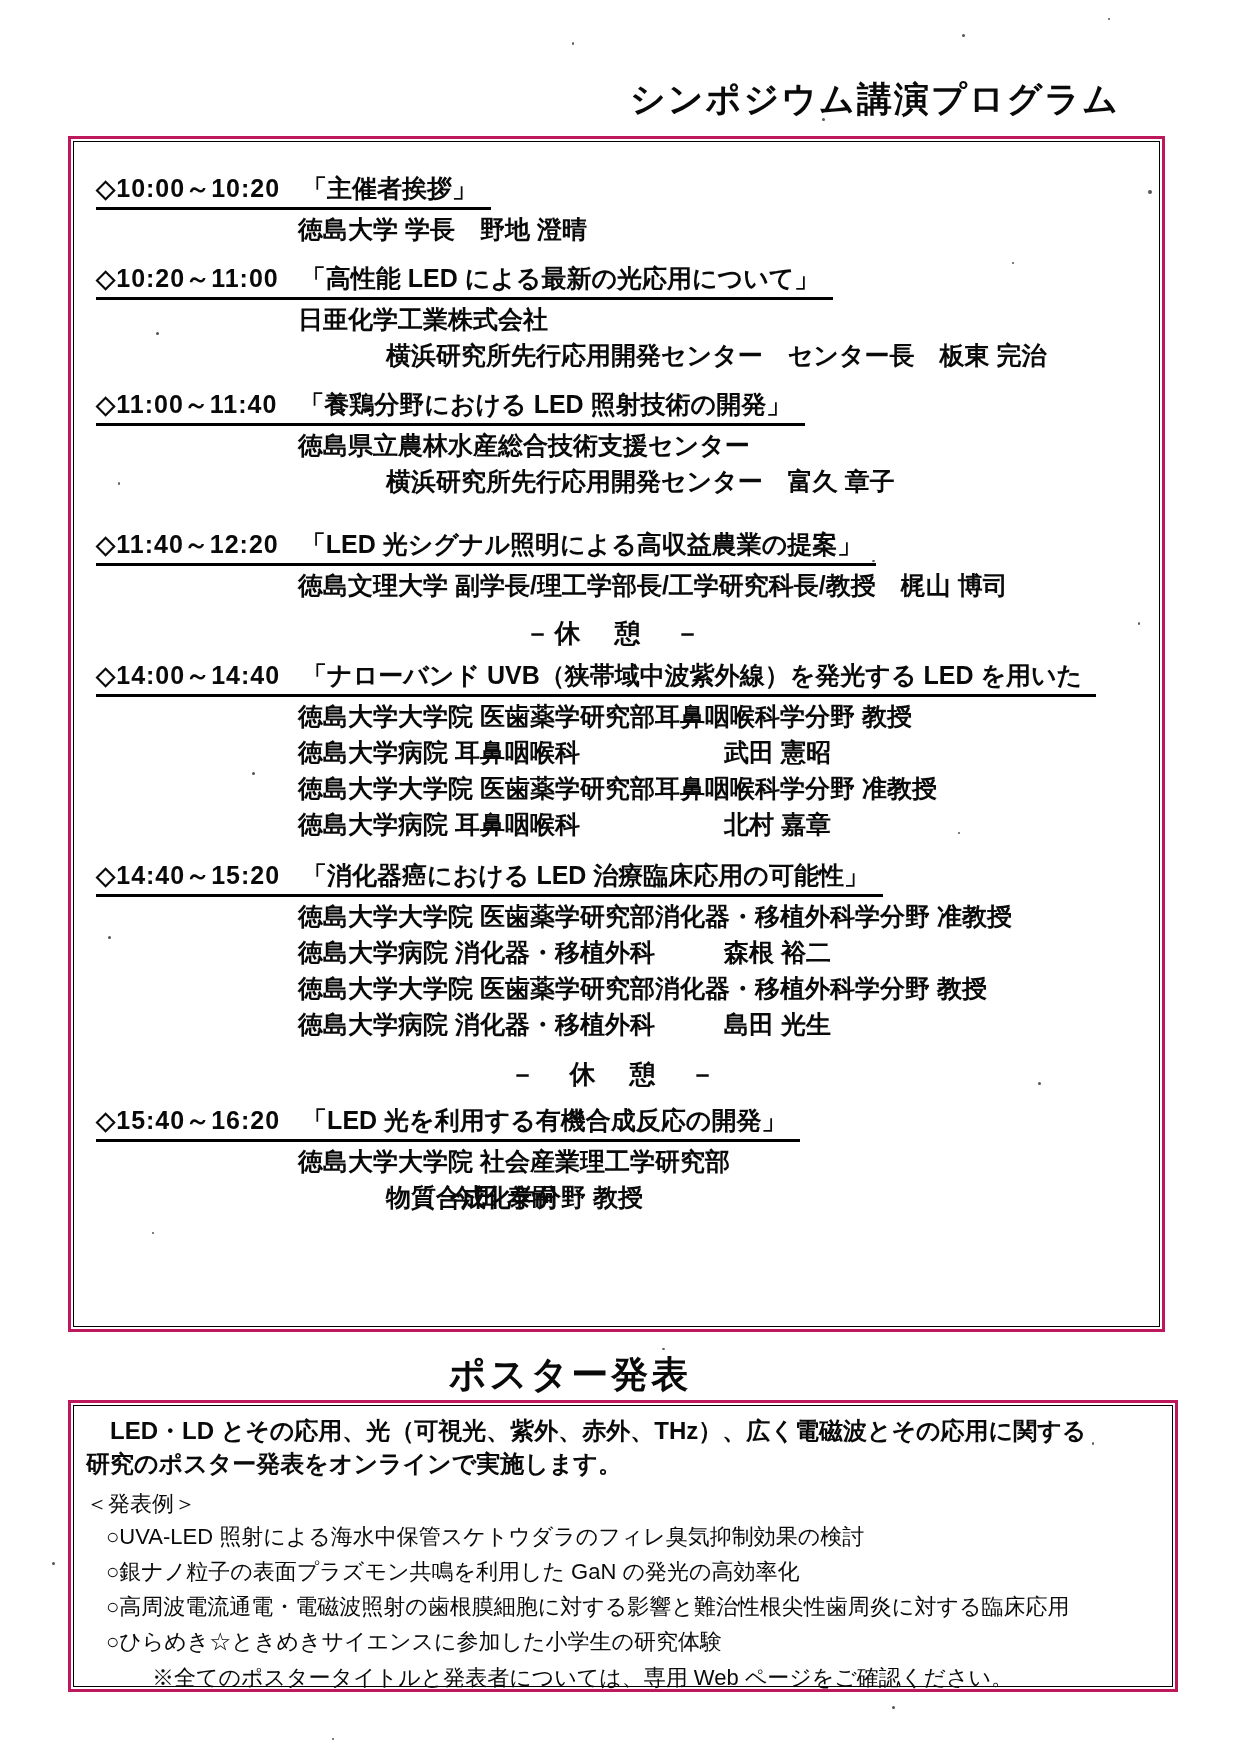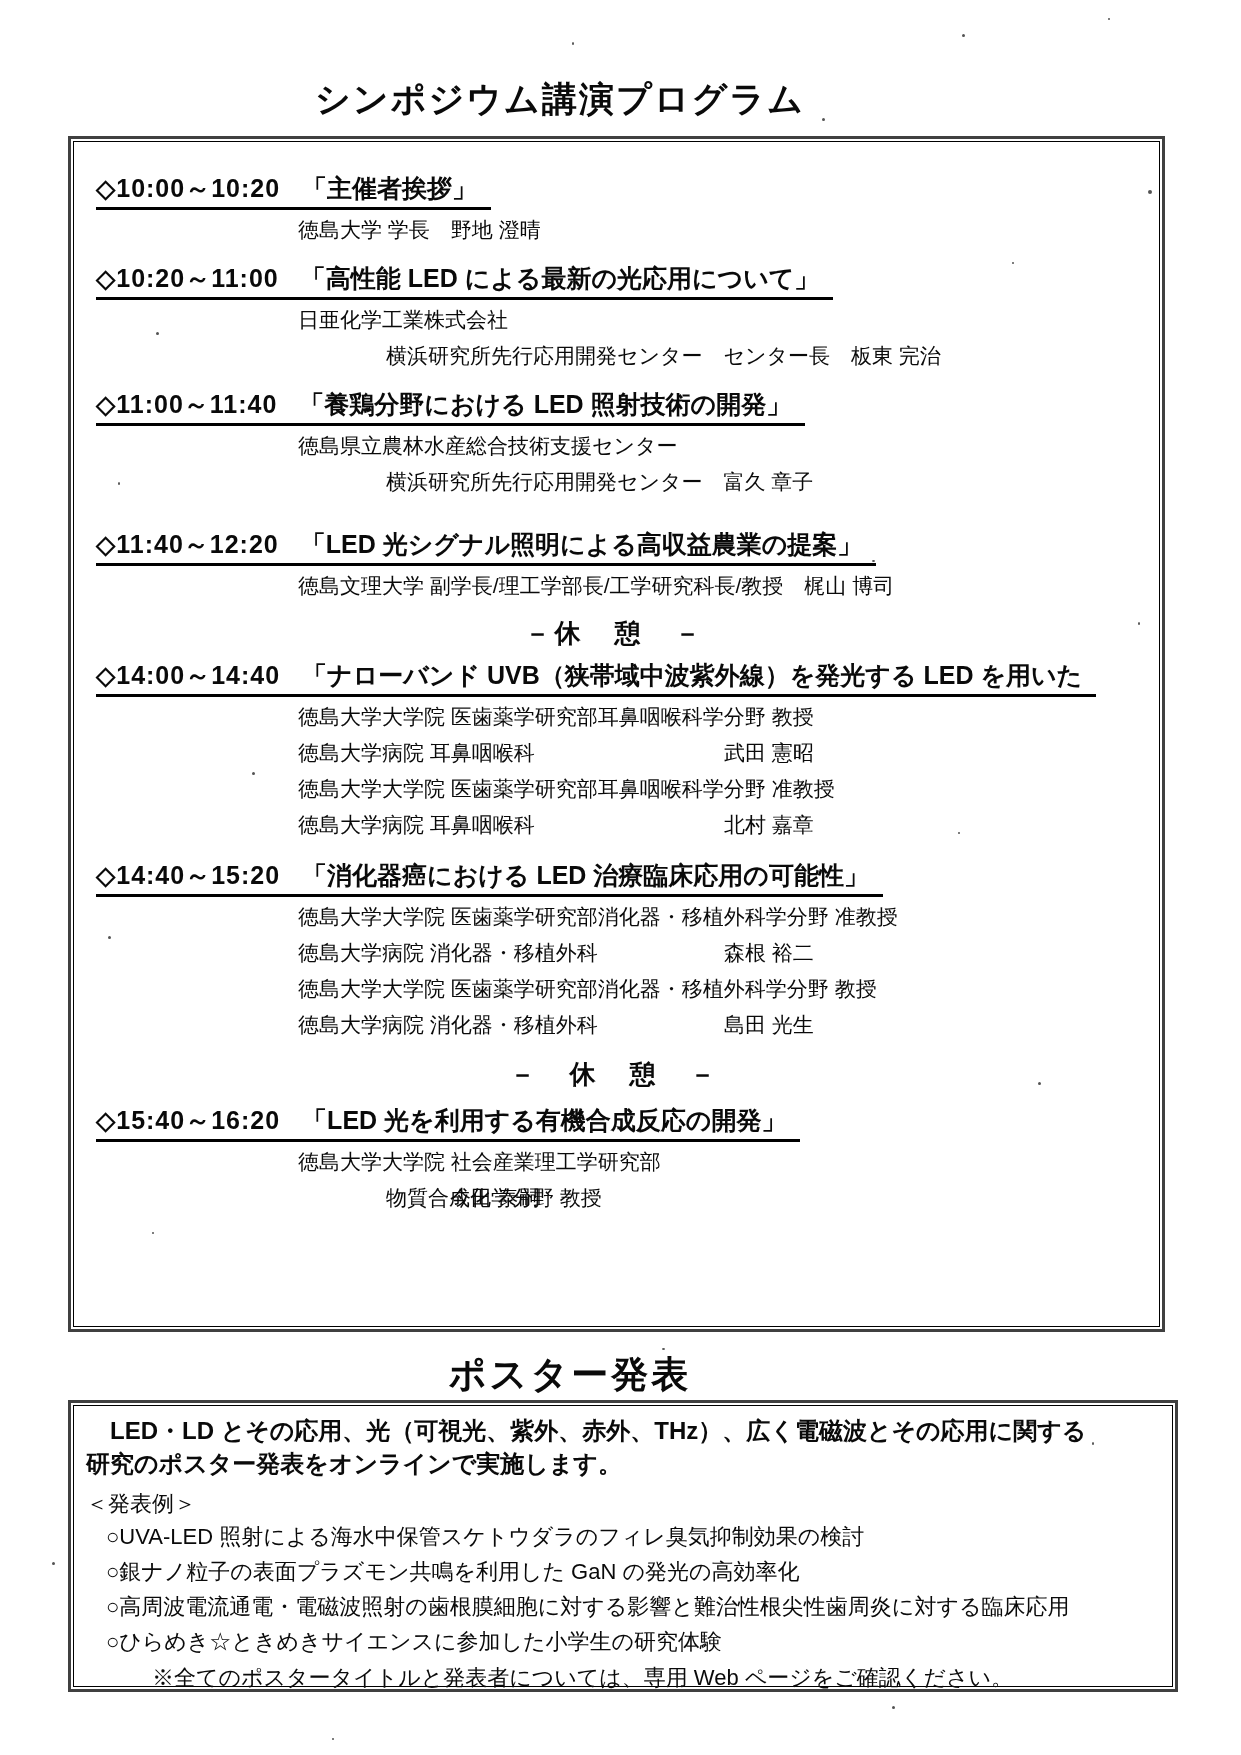--- a/index.html
+++ b/index.html
@@ -15,30 +15,30 @@
     color: #0a0a0a;
     overflow: hidden;
   }
 
   
   .page-title {
     position: absolute;
     top: 76px;
     left: 0;
     width: 1120px;
-    text-align: center;
+    text-align: right;
     font-size: 35px;
     font-weight: bold;
     letter-spacing: 2px;
   }
 
   
   .dbox {
     position: absolute;
-    border: 3px solid #404040;
+    border: 3px solid #be185d;
     box-sizing: border-box;
   }
   .dbox-inner {
     position: absolute;
     top: 2px; left: 2px; right: 2px; bottom: 2px;
     border: 1px solid #000;
     box-sizing: border-box;
   }
   .program-box { left: 68px; top: 136px; width: 1097px; height: 1196px; }
   .program-content { padding: 14px 18px 0 14px; }
@@ -55,23 +55,24 @@
     display: inline-block;
     border-bottom: 3px solid #000;
     padding-bottom: 2px;
     padding-right: 14px;
   }
   .time { margin-right: 22px; letter-spacing: 1px; }
   .hdr2 { margin-left: 494px; margin-top: 4px; }
 
   .detail {
     position: relative;
-    font-size: 21px;
+    font-size: 25px;
     line-height: 33px;
     margin-top: 3px;
+    font-weight: bold;
   }
   .ind1 { padding-left: 210px; }
   .ind2 { padding-left: 298px; }
   .name { position: absolute; left: 636px; top: 0; white-space: nowrap; }
 
   .break-line {
     text-align: center;
     font-size: 26px;
     font-weight: bold;
     letter-spacing: 4px;

